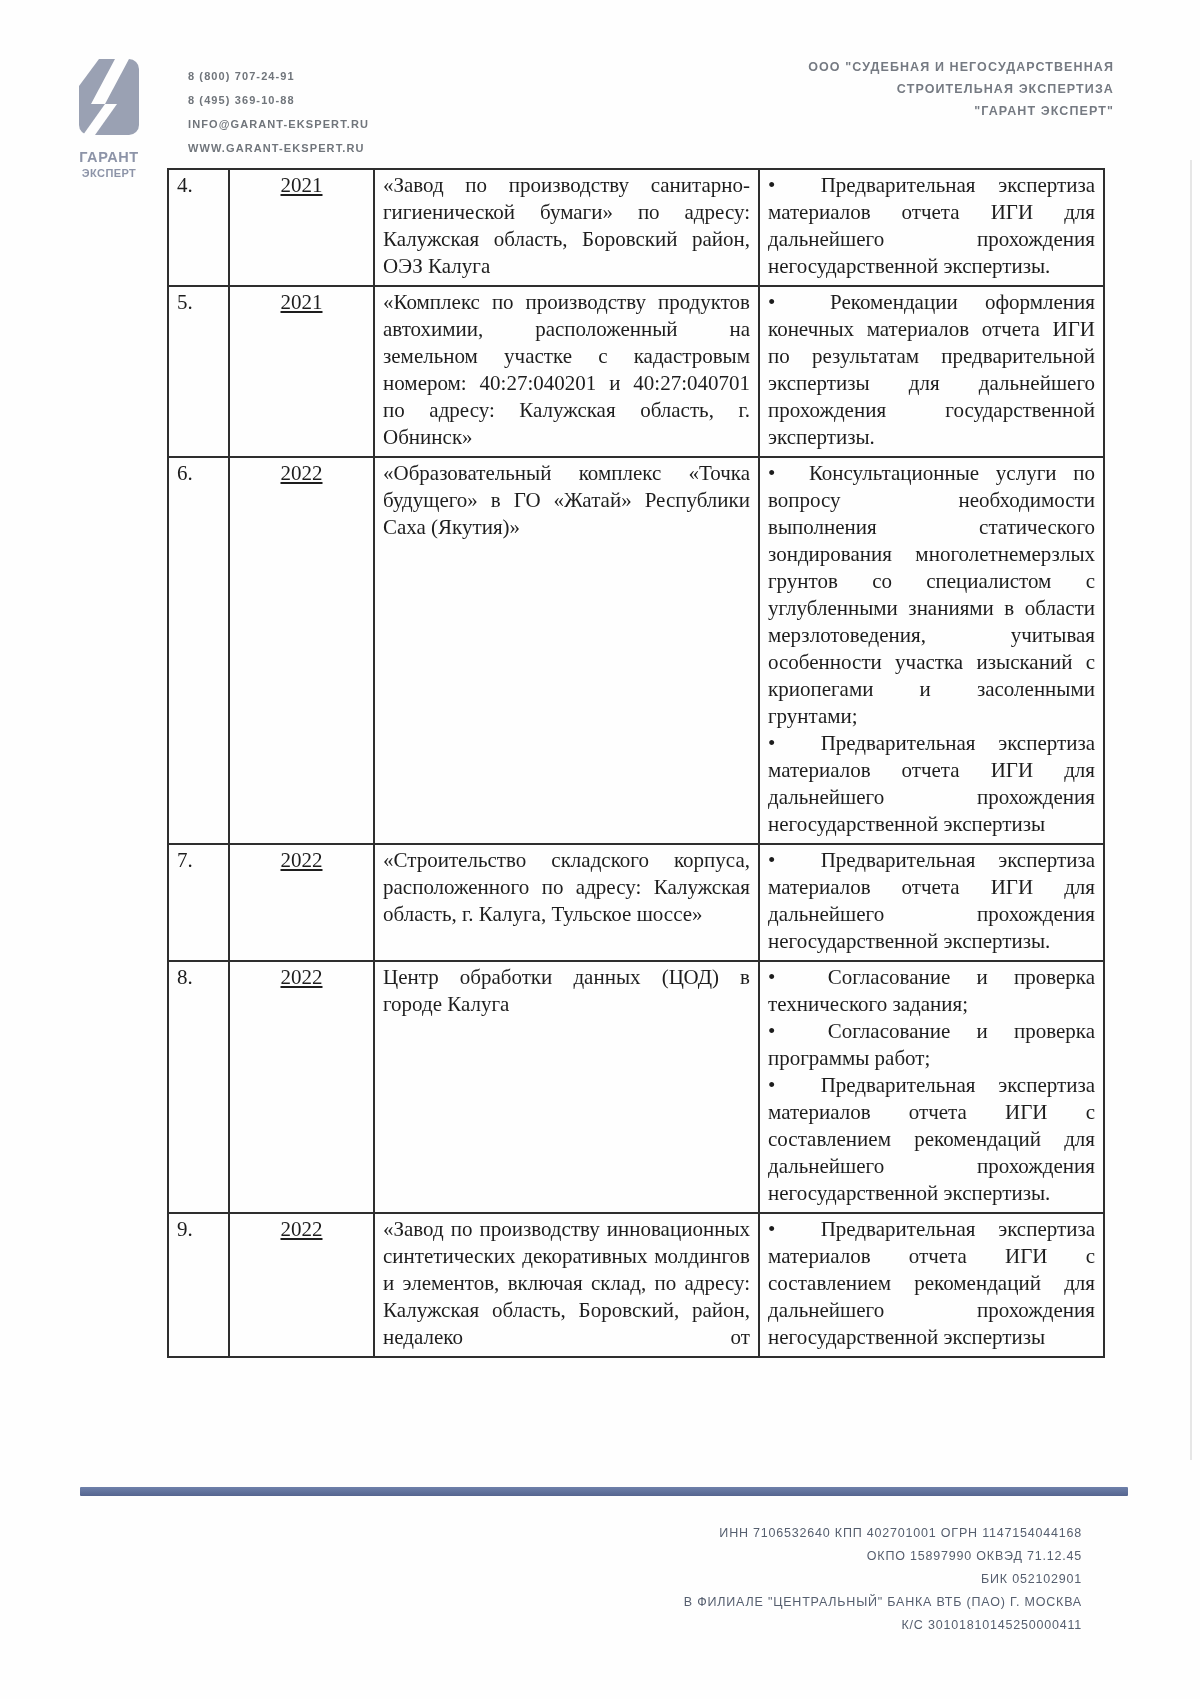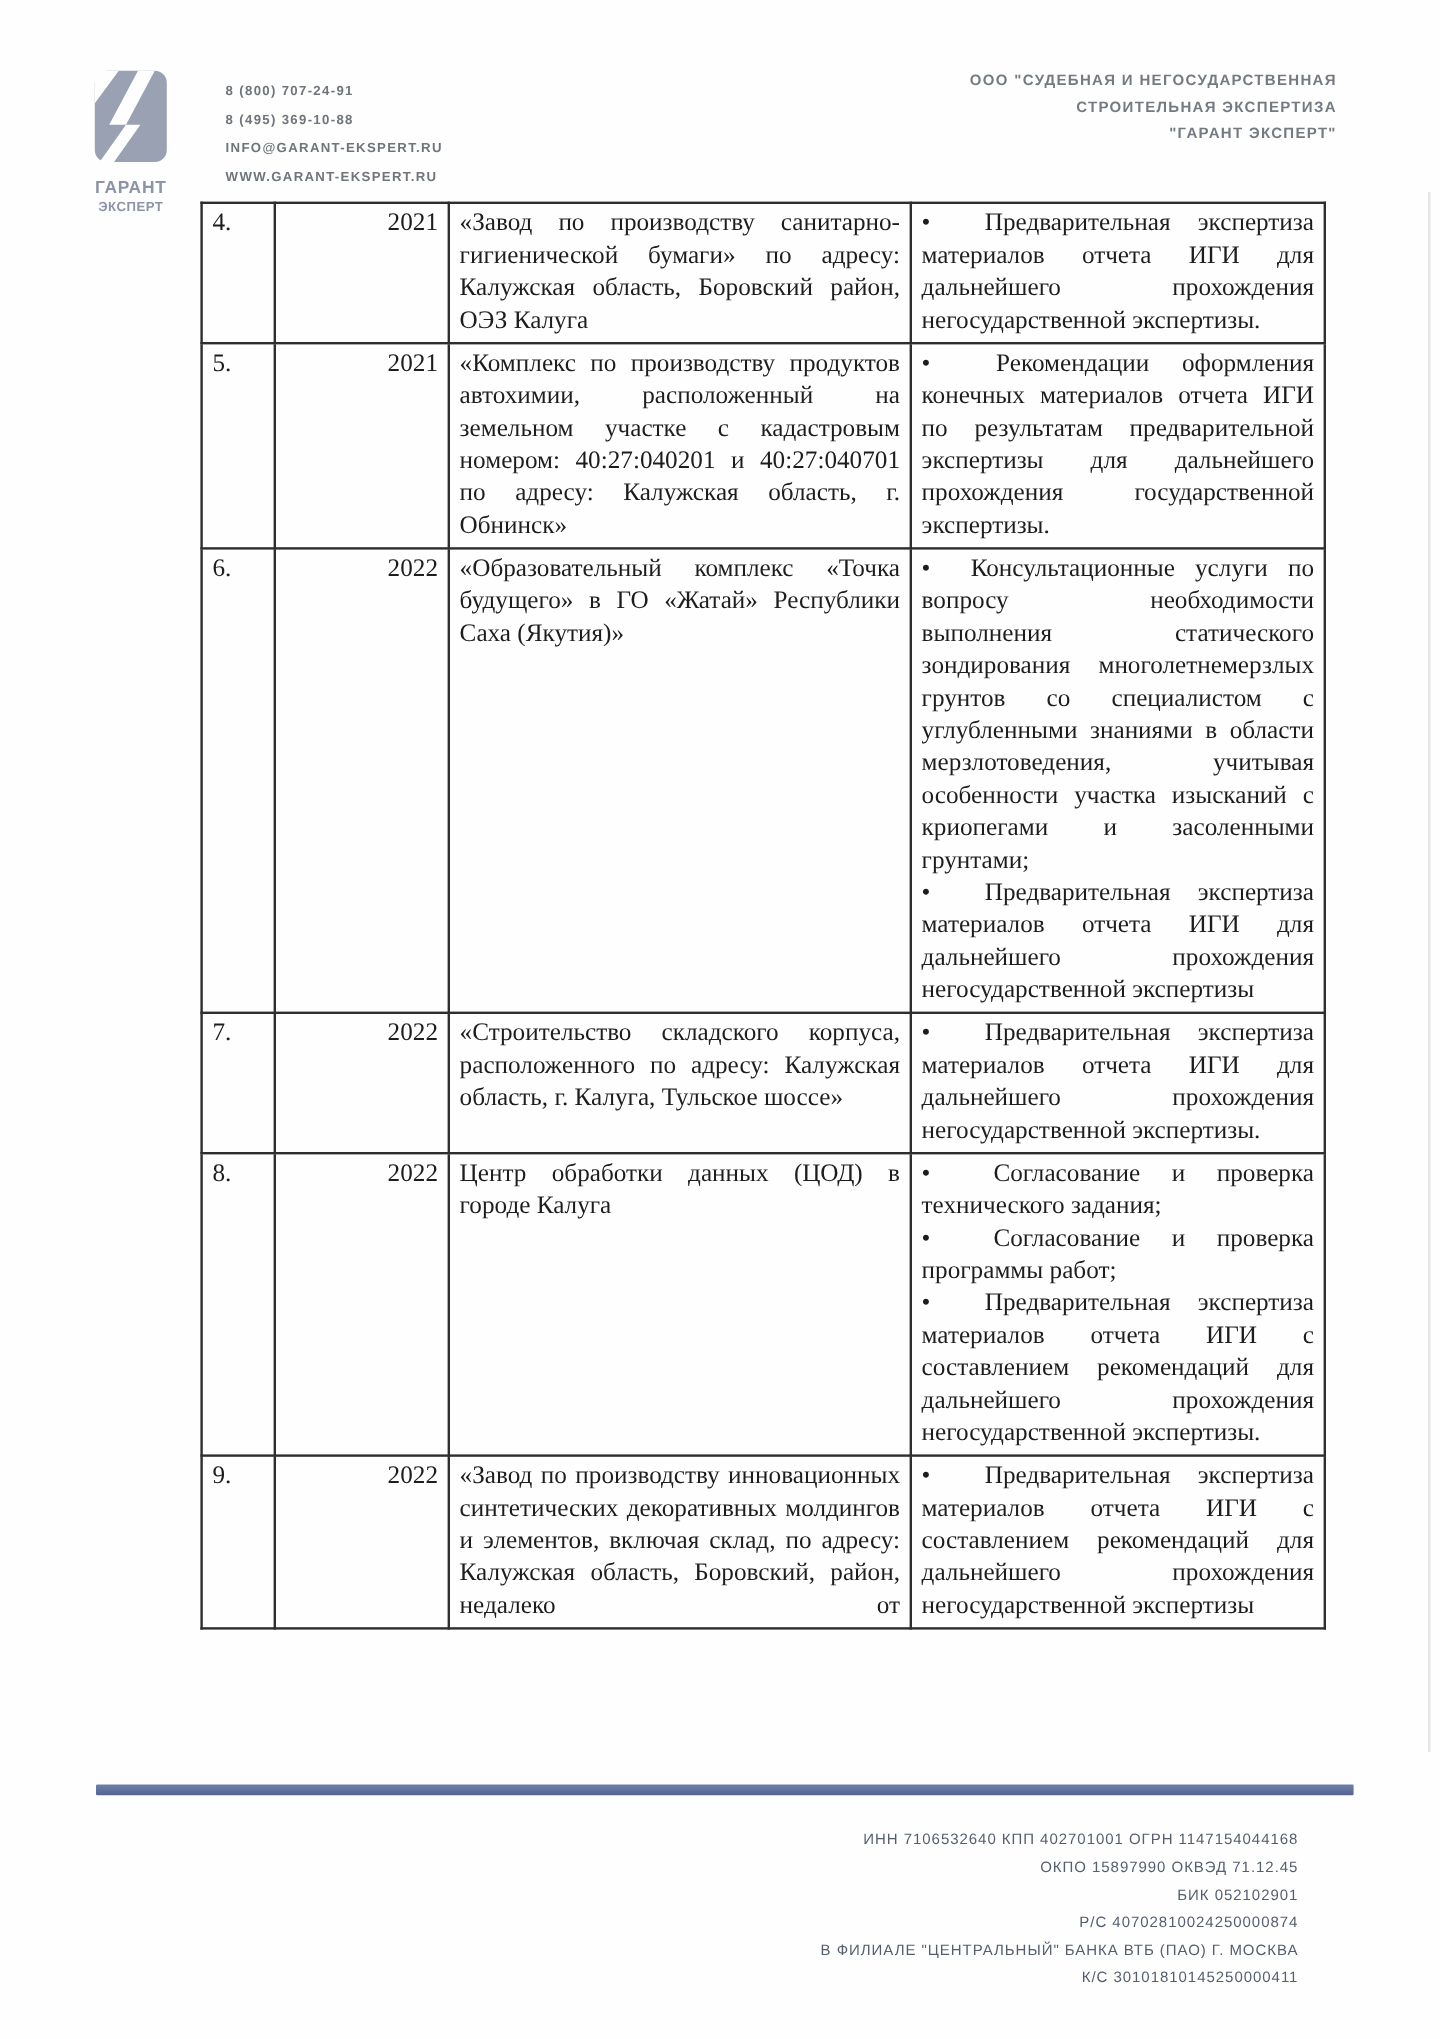--- a/index.html
+++ b/index.html
@@ -40,21 +40,21 @@
     position:absolute;left:167px;top:168px;width:936px;
     border-collapse:collapse;table-layout:fixed;
     font-size:21px;line-height:27px;color:#1d1d1d;
   }
   .projects-table td{
     border:2px solid #2e2e2e;
     vertical-align:top;
     padding:2px 8px 5px 8px;
   }
   .c-num{padding-left:11px;}
-  .c-year{text-align:right;}
+  .c-year{text-align:center;text-decoration:underline;}
   .cell-just{text-align:justify;text-align-last:left;}
   .stretch-last{text-align-last:justify;}
   .svc{text-align:justify;text-align-last:left;}
   .svc::before{content:"\2022\00a0\00a0";}
 
   
   .accent-bar{
     position:absolute;left:80px;top:1487px;width:1048px;height:9px;
     background:linear-gradient(180deg,#6e80aa 0%,#55658f 100%);
     border-radius:1px;
@@ -181,20 +181,19 @@
       </tr>
     </tbody>
   </table>
 
   <div class="accent-bar"></div>
 
   <div class="footer-req">
     <div>ИНН 7106532640 КПП 402701001 ОГРН 1147154044168</div>
     <div>ОКПО 15897990 ОКВЭД 71.12.45</div>
     <div>БИК 052102901</div>
-    <div>Р/С 40702810024250000874</div>
     <div>В ФИЛИАЛЕ "ЦЕНТРАЛЬНЫЙ" БАНКА ВТБ (ПАО) Г. МОСКВА</div>
     <div>К/С 30101810145250000411</div>
   </div>
 
   <div class="scan-edge"></div>
 
 </div>
 
 </body></html>

